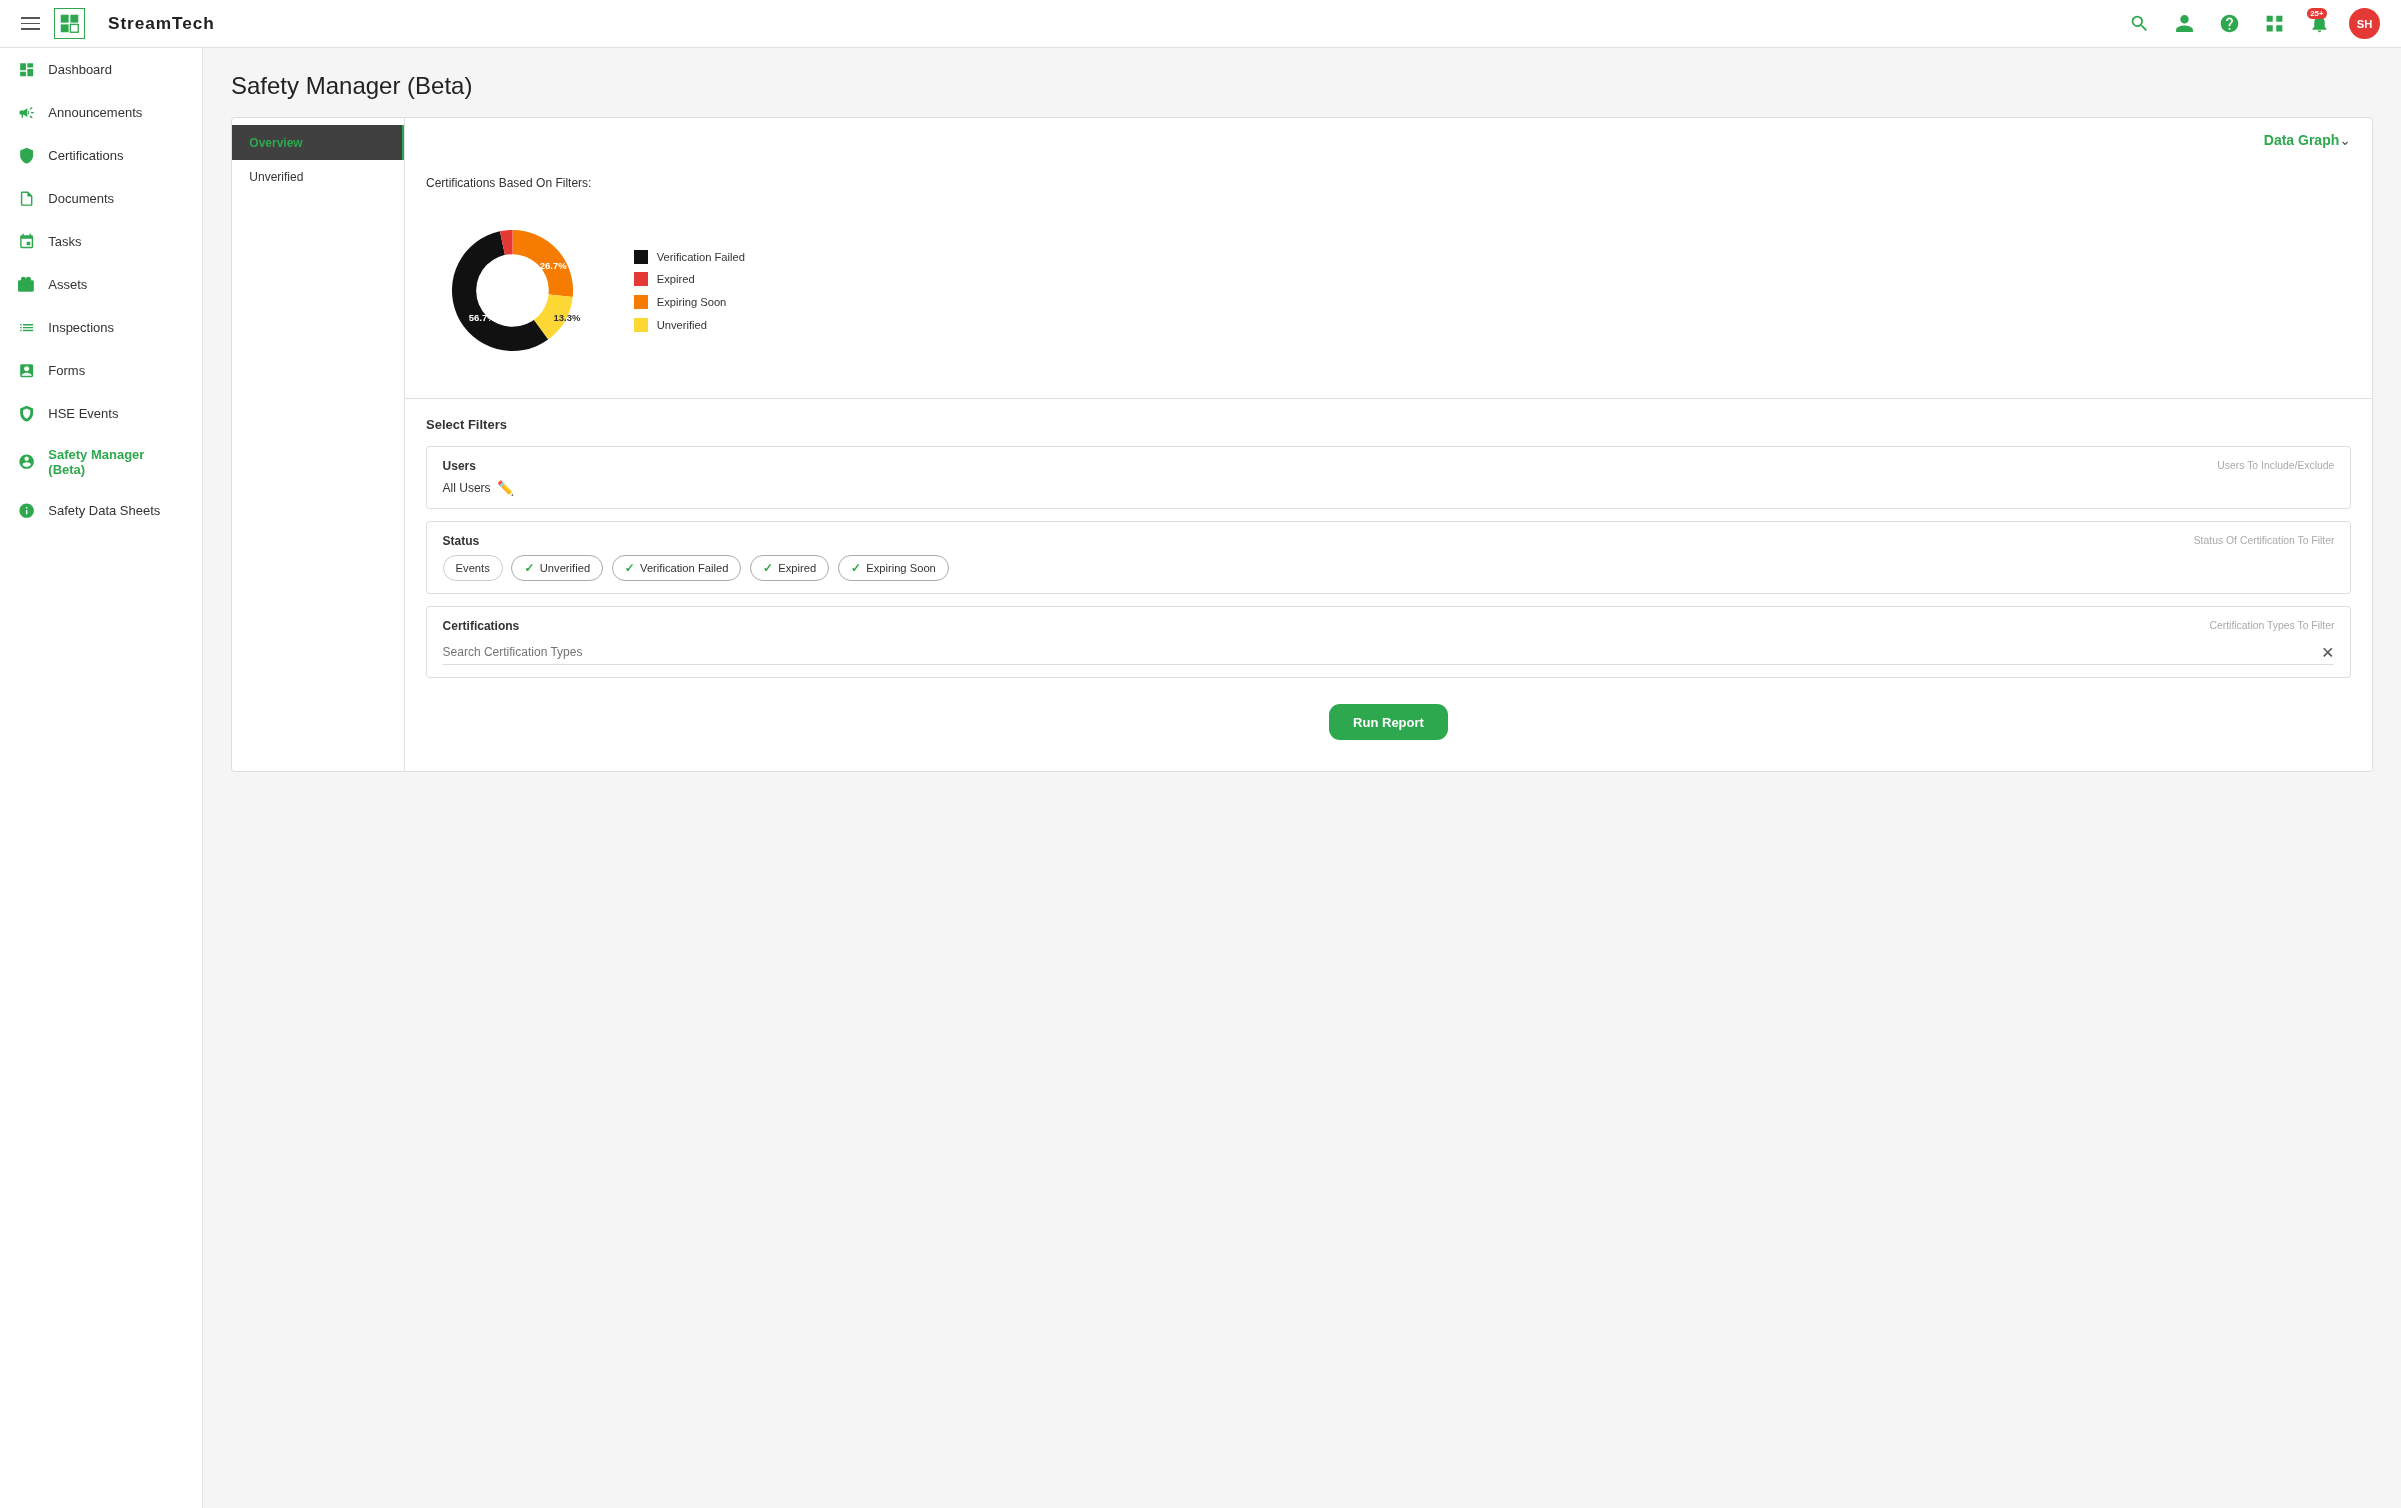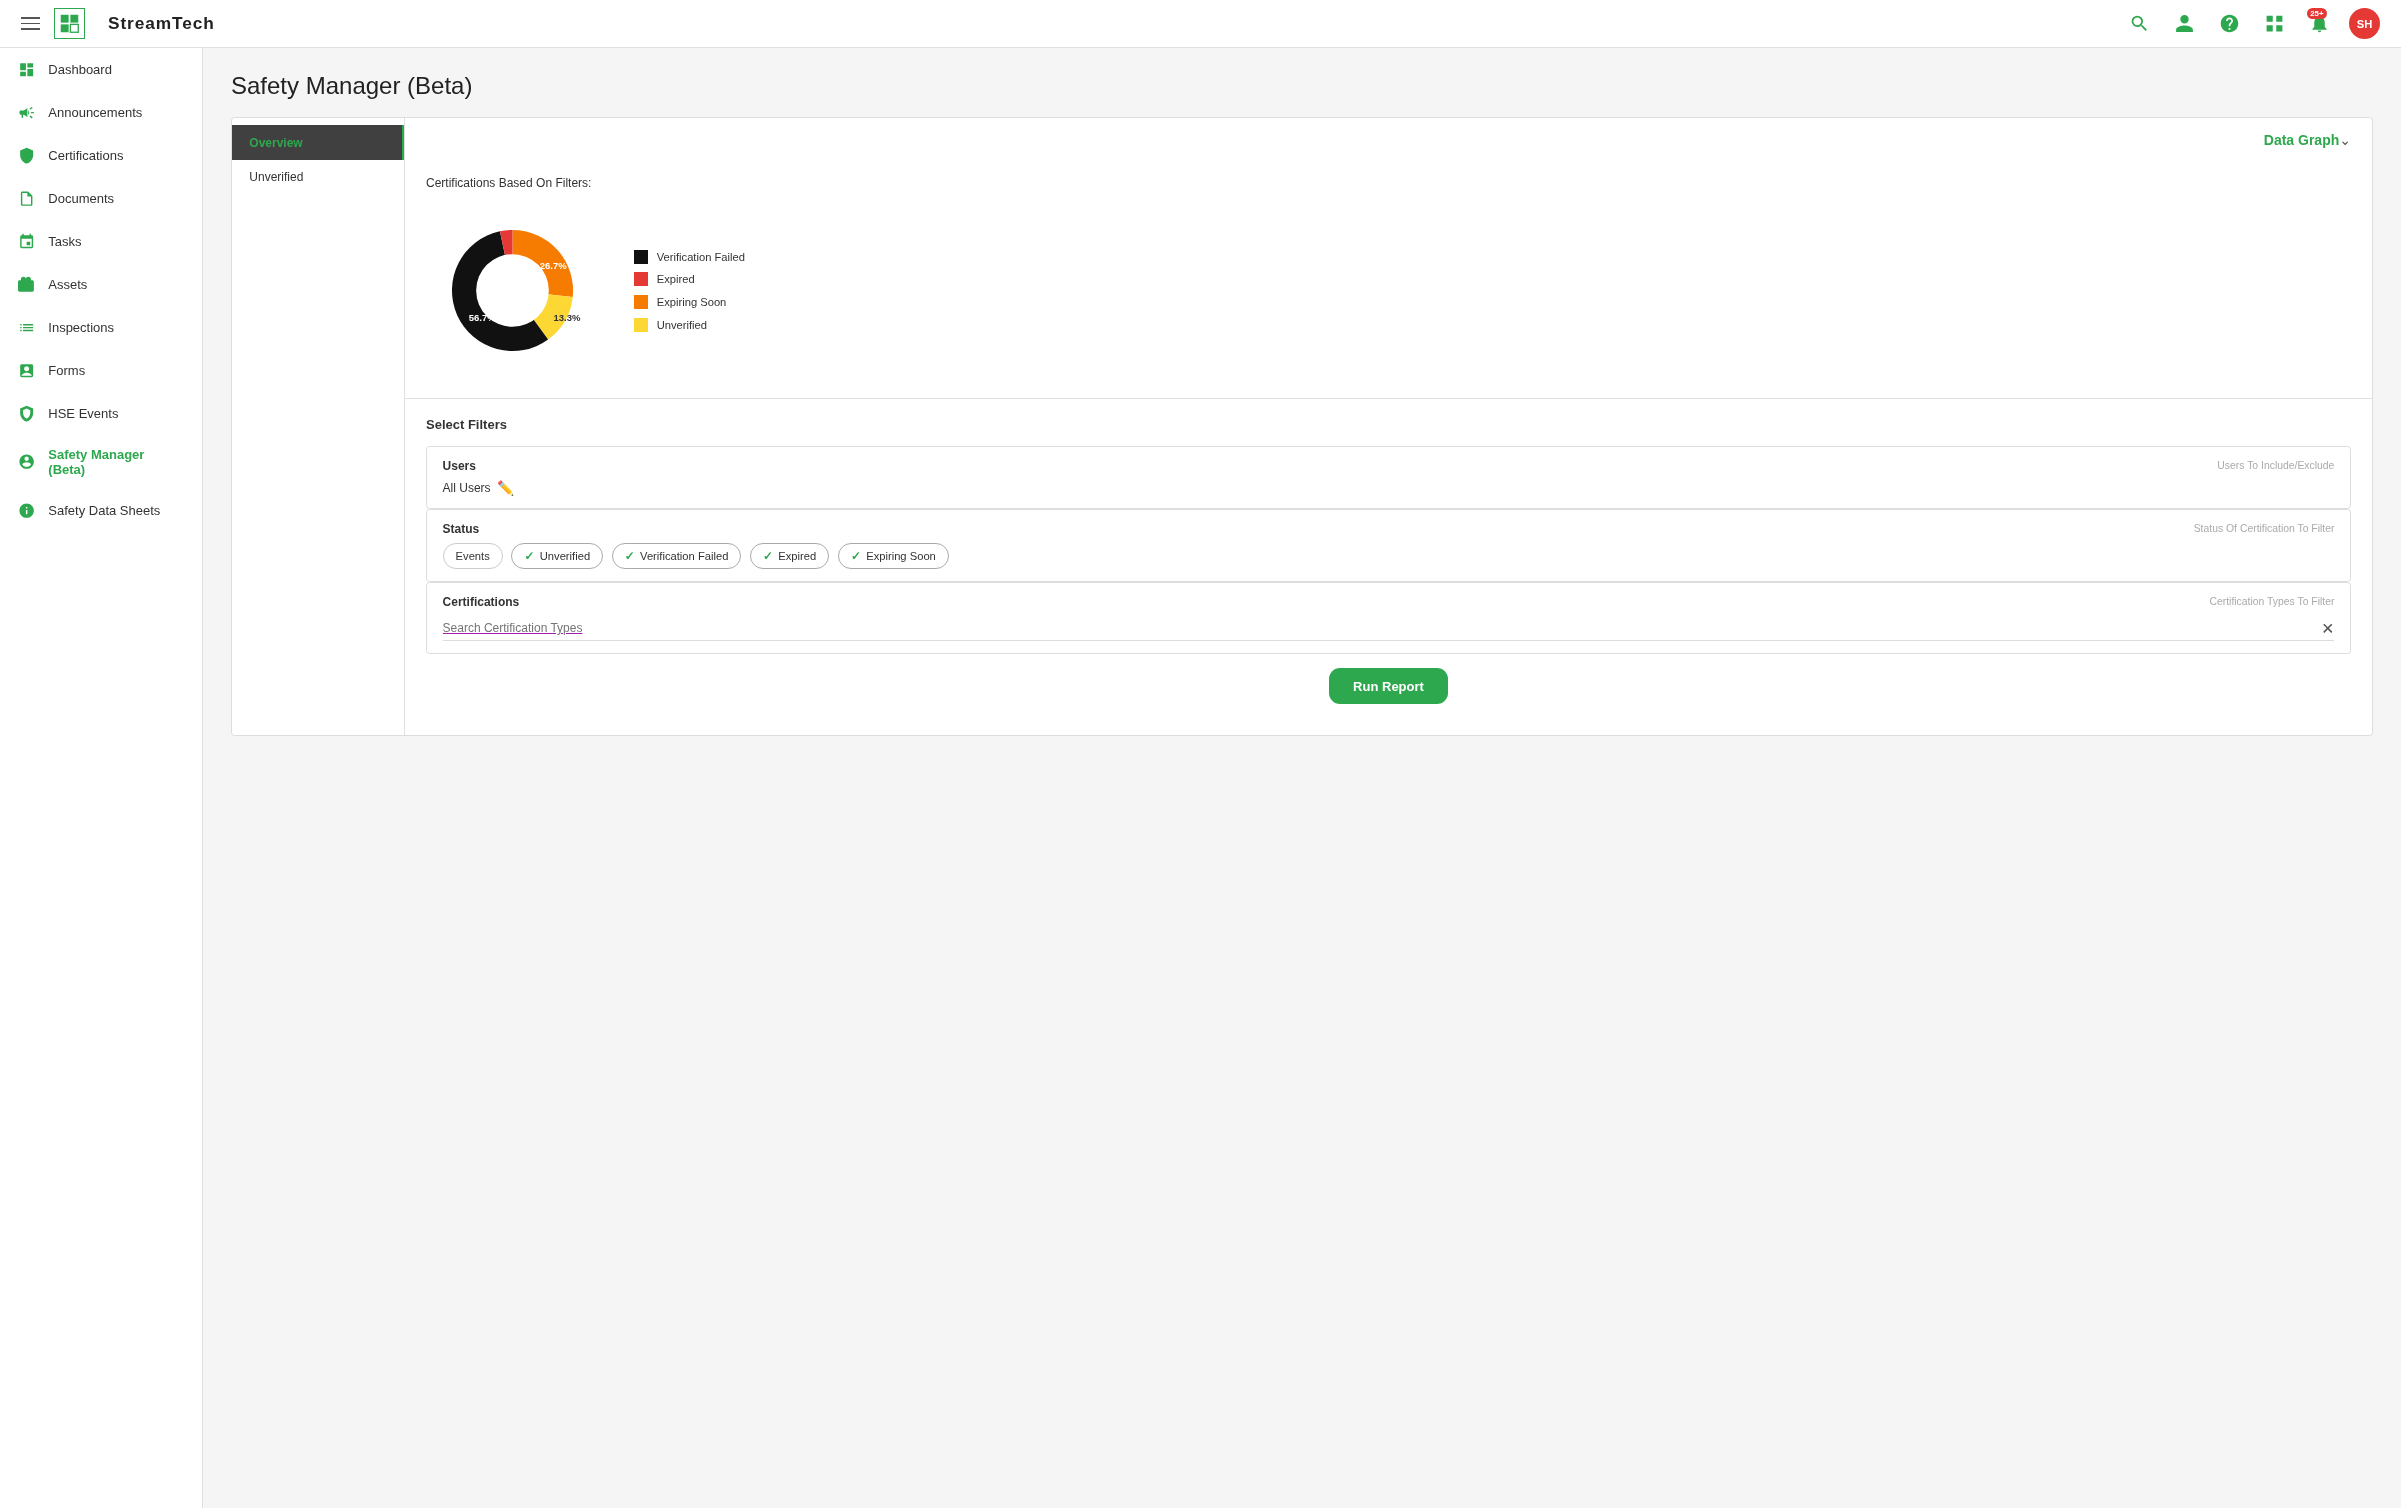--- a/index.html
+++ b/index.html
@@ -66,36 +66,36 @@
 
     
     .chart-legend { display: flex; flex-direction: column; gap: 8.7px; }
     .legend-item { display: flex; align-items: center; gap: 8.7px; font-size: 11.2px; color: #333; }
     .legend-color { width: 14px; height: 14px; flex-shrink: 0; }
 
     
     .filters-section { padding: 17.3px 21px; }
     .filters-title { font-size: 13px; font-weight: 600; color: #333; margin-bottom: 14px; }
 
-    .filter-card { border: 0.9px solid #ddd; border-radius: 3.5px; padding: 12px 15.6px; }
+    .filter-card { border: 0.9px solid #ddd; border-radius: 3.5px; padding: 12px 15.6px; margin-bottom: 12px; }
     .filter-card-header { display: flex; justify-content: space-between; align-items: center; margin-bottom: 7px; }
     .filter-card-label { font-size: 12px; font-weight: 600; color: #333; }
     .filter-card-hint { font-size: 10.4px; color: #aaa; }
     .filter-card-value { display: flex; align-items: center; gap: 7px; font-size: 12px; color: #333; }
     .edit-icon { color: #2ea84e; cursor: pointer; font-size: 14px; }
 
     
     .status-chips { display: flex; gap: 8.7px; flex-wrap: wrap; }
     .chip { display: flex; align-items: center; gap: 5.2px; padding: 5.2px 12px; border: 0.9px solid #ccc; border-radius: 17.3px; font-size: 11.2px; color: #333; cursor: pointer; background: #fff; }
     .chip.checked { border-color: #aaa; }
     .chip-check { color: #2ea84e; font-size: 12px; font-weight: 700; }
 
     
     .search-input-wrap { position: relative; display: flex; align-items: center; }
-    .search-input-wrap input { width: 100%; border: none; border-bottom: 0.9px solid #ddd; outline: none; font-size: 12px; padding: 5.2px 28px 5.2px 0; color: #a21caf; background: transparent; text-decoration: underline; }
+    .search-input-wrap input { width: 100%; border: none; border-bottom: 0.9px solid #ddd; outline: none; font-size: 12px; padding: 5.2px 28px 5.2px 0; color: #a21caf; background: transparent; }
     .clear-icon { position: absolute; right: 0; cursor: pointer; color: #555; font-size: 15.6px; }
 
     
     .run-report-area { padding: 14px 21px; display: flex; justify-content: center; }
     .run-report-btn { background: #2ea84e; color: #fff; border: none; border-radius: 11px; padding: 10.4px 24px; font-size: 13px; font-weight: 600; cursor: pointer; }
 
     
     ::-webkit-scrollbar { width: 5.2px; }
     ::-webkit-scrollbar-thumb { background: #ccc; border-radius: 2.6px; }
   </style>

